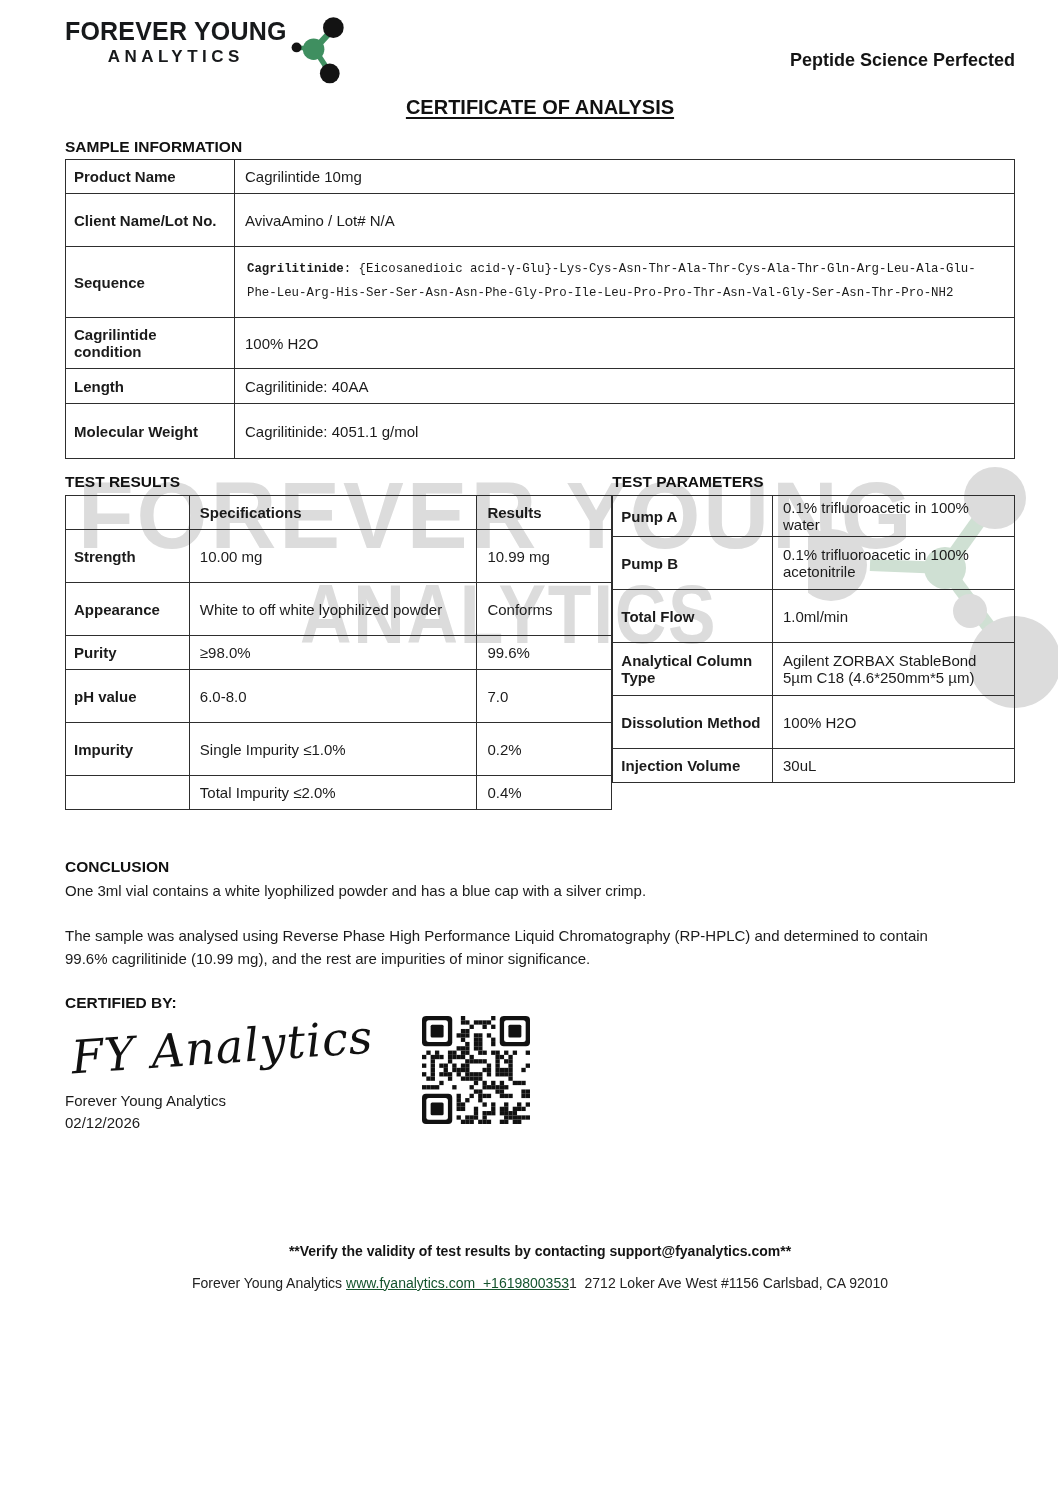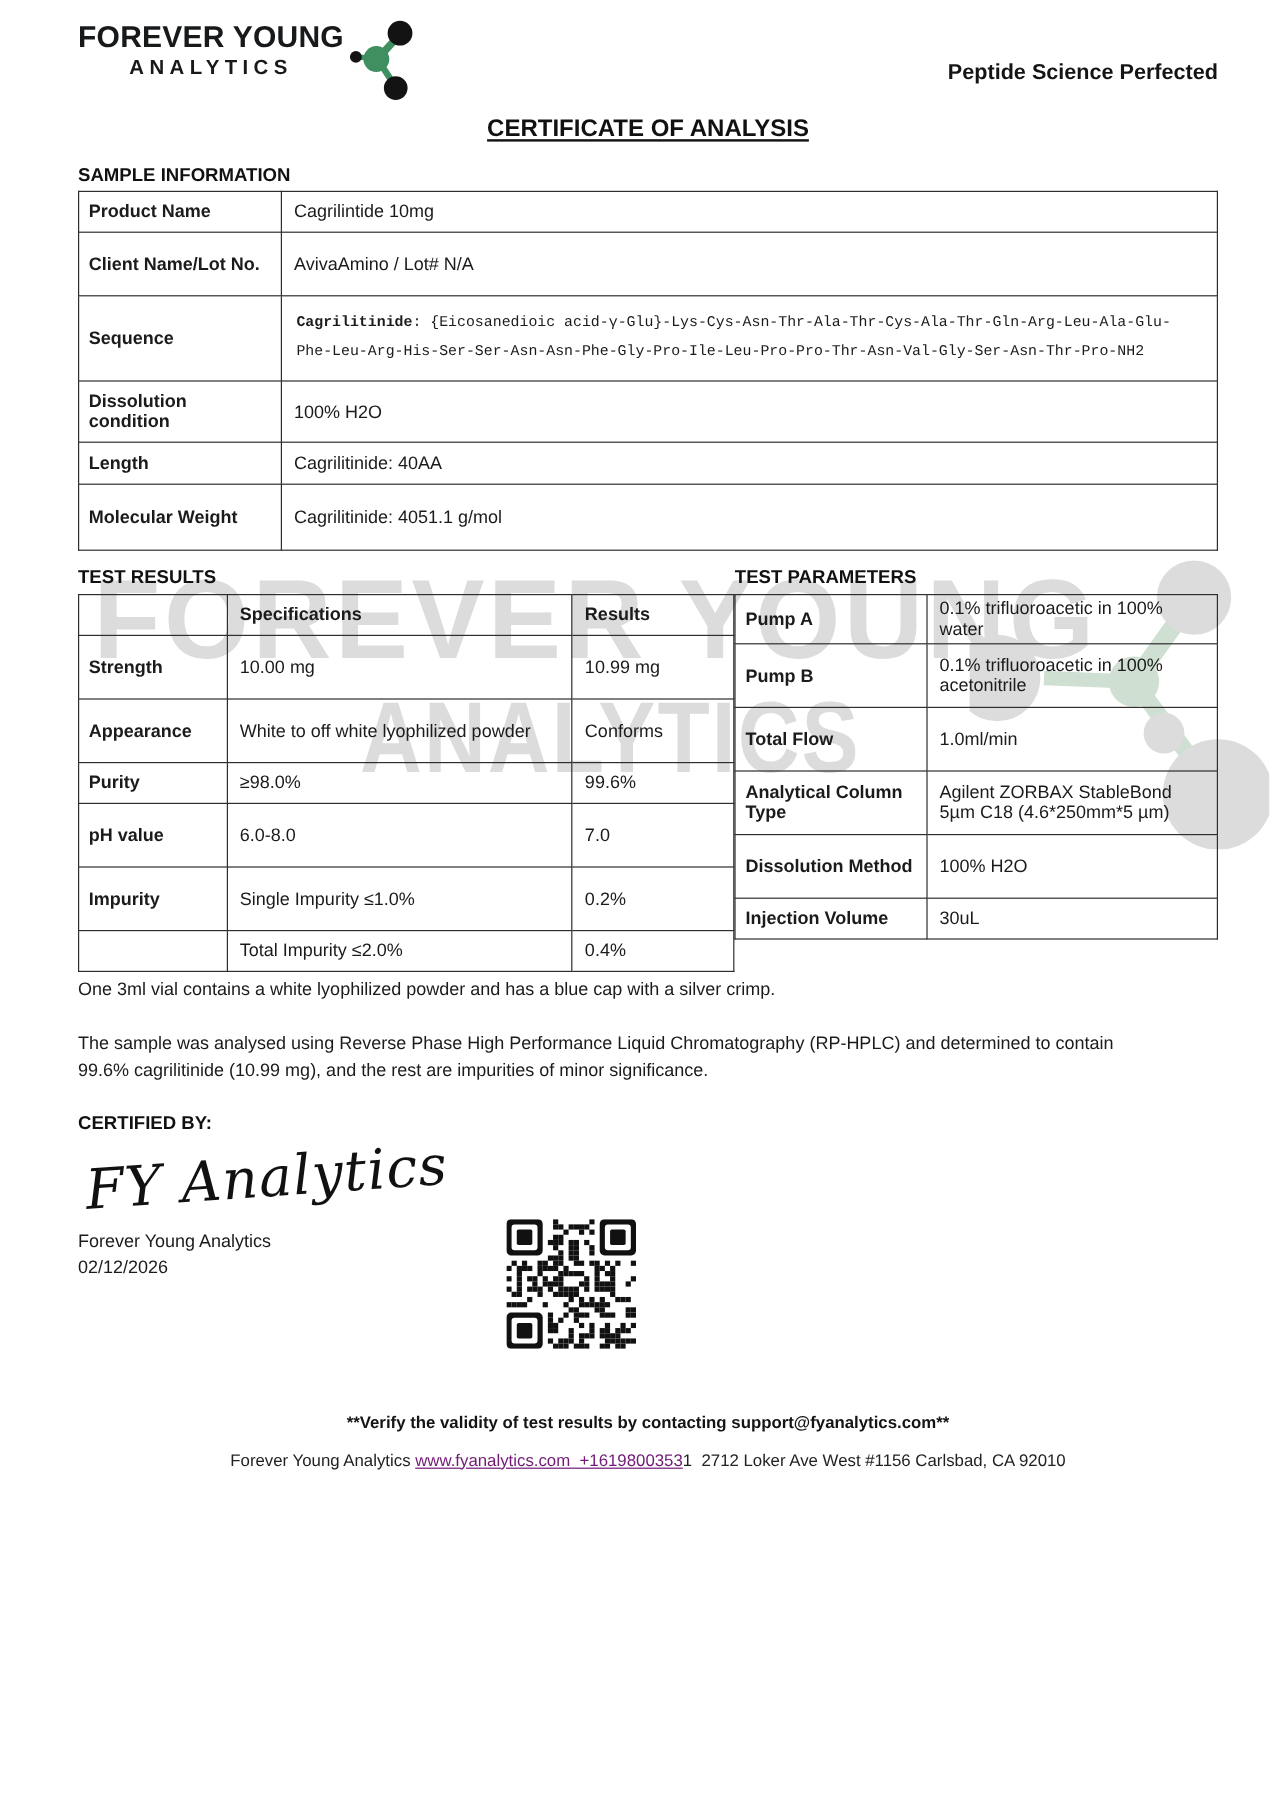--- a/index.html
+++ b/index.html
@@ -65,21 +65,21 @@
   }
   .cert-company { margin-top:14px; font-size:15px; }
   .cert-date { margin-top:5px; font-size:15px; }
 
   
   .qr-box { position:absolute; left:422px; top:1016px; width:108px; height:108px; z-index:1; }
 
   
   .verify-line { margin-top:112px; text-align:center; font-weight:bold; font-size:14px; color:#141414; }
   .address-line { margin-top:16px; text-align:center; font-size:14px; white-space:pre-wrap; color:#222; }
-  .address-line .site-link { color:#701a75; text-decoration:underline; cursor:pointer; }
+  .address-line .site-link { color:#14532d; text-decoration:underline; cursor:pointer; }
 
   
   .watermark { position:absolute; inset:0; z-index:0; pointer-events:none; }
   .wm-l1 {
     position:absolute; left:78px; top:462px; font-size:94px; font-weight:bold;
     color:#dcdcdc; letter-spacing:3px; white-space:nowrap;
     transform:scaleX(0.97); transform-origin:left top;
   }
   .wm-l2 {
     position:absolute; left:300px; top:566px; font-size:84px; font-weight:bold;
@@ -142,21 +142,21 @@
           <td class="lbl h46">Client Name/Lot No.</td>
           <td>AvivaAmino / Lot# N/A</td>
         </tr>
         <tr>
           <td class="lbl h64">Sequence</td>
           <td class="seq-cell">
             <div class="seq-wrap"><b>Cagrilitinide</b><span>: {Eicosanedioic acid-γ-Glu}-Lys-Cys-Asn-Thr-Ala-Thr-Cys-Ala-Thr-Gln-Arg-Leu-Ala-Glu-Phe-Leu-Arg-His-Ser-Ser-Asn-Asn-Phe-Gly-Pro-Ile-Leu-Pro-Pro-Thr-Asn-Val-Gly-Ser-Asn-Thr-Pro-NH2</span></div>
           </td>
         </tr>
         <tr>
-          <td class="lbl h44">Dissolution condition</td>
+          <td class="lbl h44">Cagrilintide condition</td>
           <td>100% H2O</td>
         </tr>
         <tr>
           <td class="lbl h28">Length</td>
           <td>Cagrilitinide: 40AA</td>
         </tr>
         <tr>
           <td class="lbl h48">Molecular Weight</td>
           <td>Cagrilitinide: 4051.1 g/mol</td>
         </tr>
@@ -243,20 +243,21 @@
             </tr>
             <tr>
               <td class="lbl h27">Injection Volume</td>
               <td>30uL</td>
             </tr>
           </tbody>
         </table>
       </div>
     </div>
 
+    <div class="sec-h concl-h">CONCLUSION</div>
     <div class="concl-p1">One 3ml vial contains a white lyophilized powder and has a blue cap with a silver crimp.</div>
     <div class="concl-p2">
       <span>The sample was analysed using Reverse Phase High Performance Liquid Chromatography (RP-HPLC) and determined to contain</span>
       <span>99.6% cagrilitinide (10.99 mg), and the rest are impurities of minor significance.</span>
     </div>
 
     <div class="sec-h cert-h">CERTIFIED BY:</div>
     <div class="signature">FY Analytics</div>
     <div class="cert-company">Forever Young Analytics</div>
     <div class="cert-date">02/12/2026</div>

